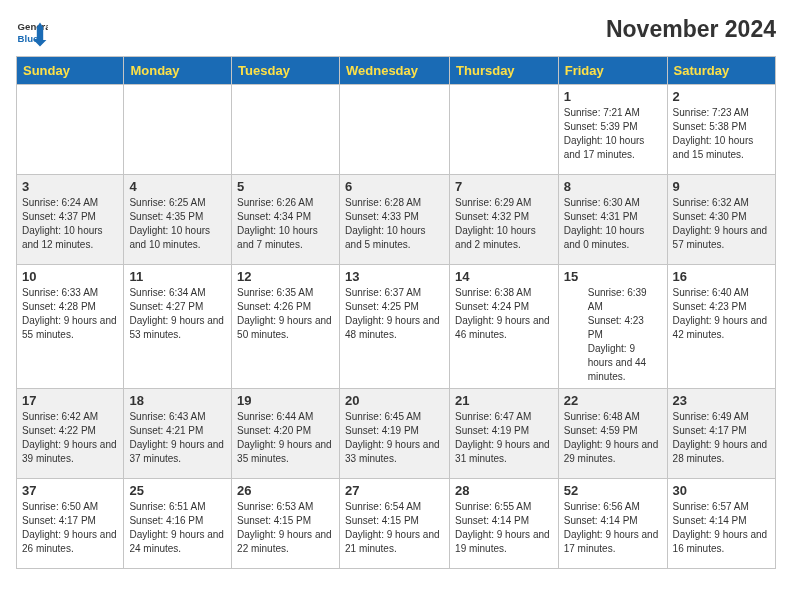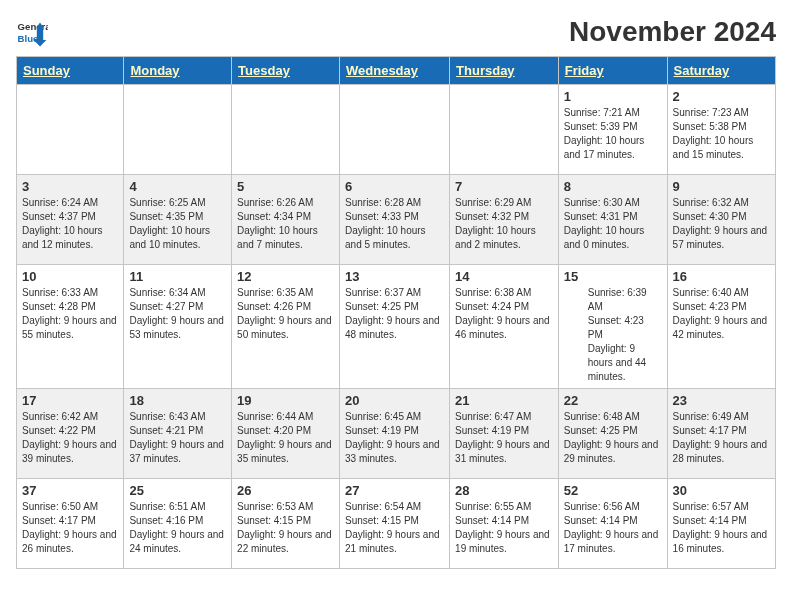--- a/index.html
+++ b/index.html
@@ -22,42 +22,41 @@
       gap: 4px;
     }
     .logo-icon {
       width: 32px;
       height: 32px;
     }
     .title-area {
       text-align: right;
     }
     .month-title {
-      font-size: 28px;
+      font-size: 23px;
       font-weight: bold;
       color: #333;
     }
     .location-title {
       font-size: 16px;
       color: #555;
     }
     table {
       width: 100%;
       border-collapse: collapse;
       font-size: 11px;
     }
     thead tr th {
       background-color: #1a6bb5;
-      color: #fef9c3;
+      color: #fde047;
       text-align: left;
       padding: 6px 6px;
       font-size: 13px;
       font-weight: bold;
       border: 1px solid #c5c5c5;
-      text-decoration: underline;
     }
     tbody tr td {
       border: 1px solid #c5c5c5;
       vertical-align: top;
       padding: 4px 5px;
       height: 90px;
       color: #333;
       width: 113px;
     }
     tbody tr td.empty {
@@ -244,21 +243,21 @@
         </td>
         <td>
           <span class="day-num">21</span>
           <div class="day-info" style="white-space: pre-line;">Sunrise: 6:47 AM
 Sunset: 4:19 PM
 Daylight: 9 hours and 31 minutes.</div>
         </td>
         <td>
           <span class="day-num">22</span>
           <div class="day-info" style="white-space: pre-line;">Sunrise: 6:48 AM
-Sunset: 4:25 PM
+Sunset: 4:59 PM
 Daylight: 9 hours and 29 minutes.</div>
         </td>
         <td>
           <span class="day-num">23</span>
           <div class="day-info" style="white-space: pre-line;">Sunrise: 6:49 AM
 Sunset: 4:17 PM
 Daylight: 9 hours and 28 minutes.</div>
         </td>
       </tr>
       <tr>

